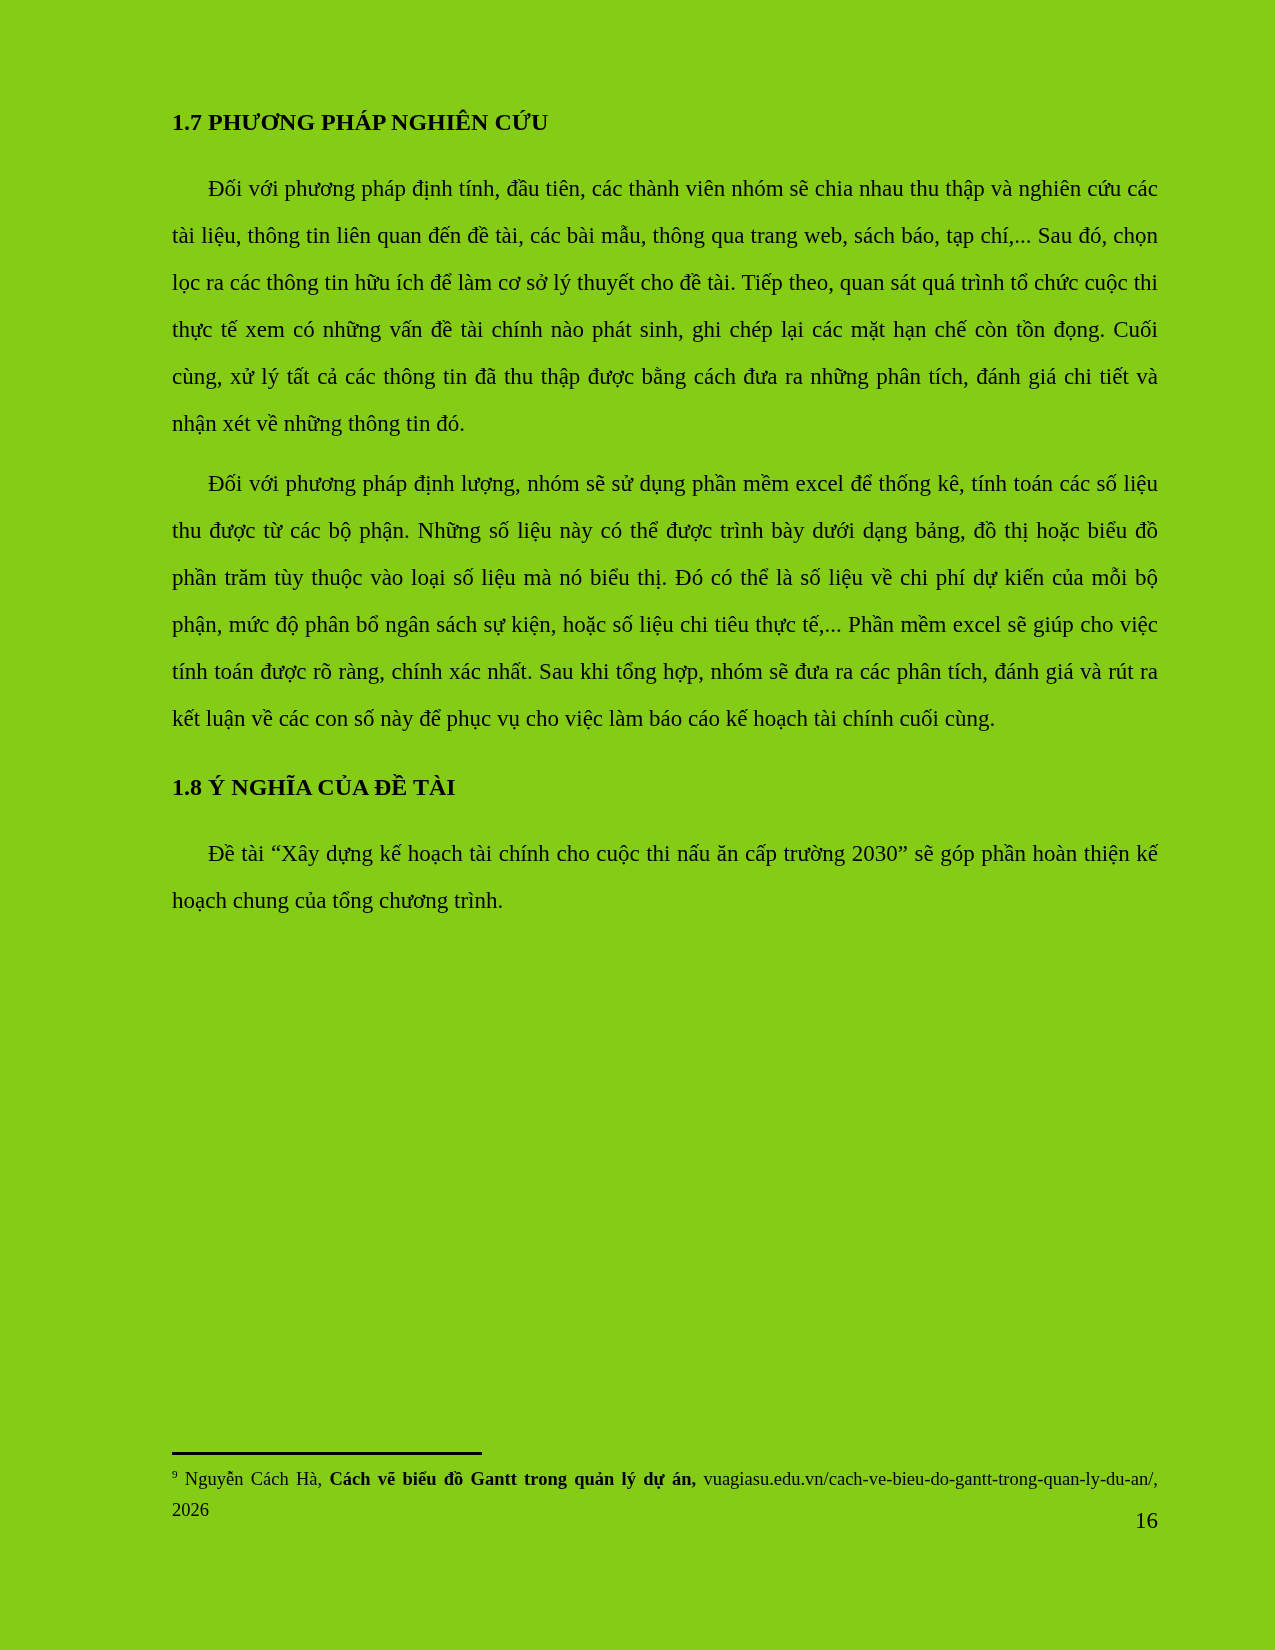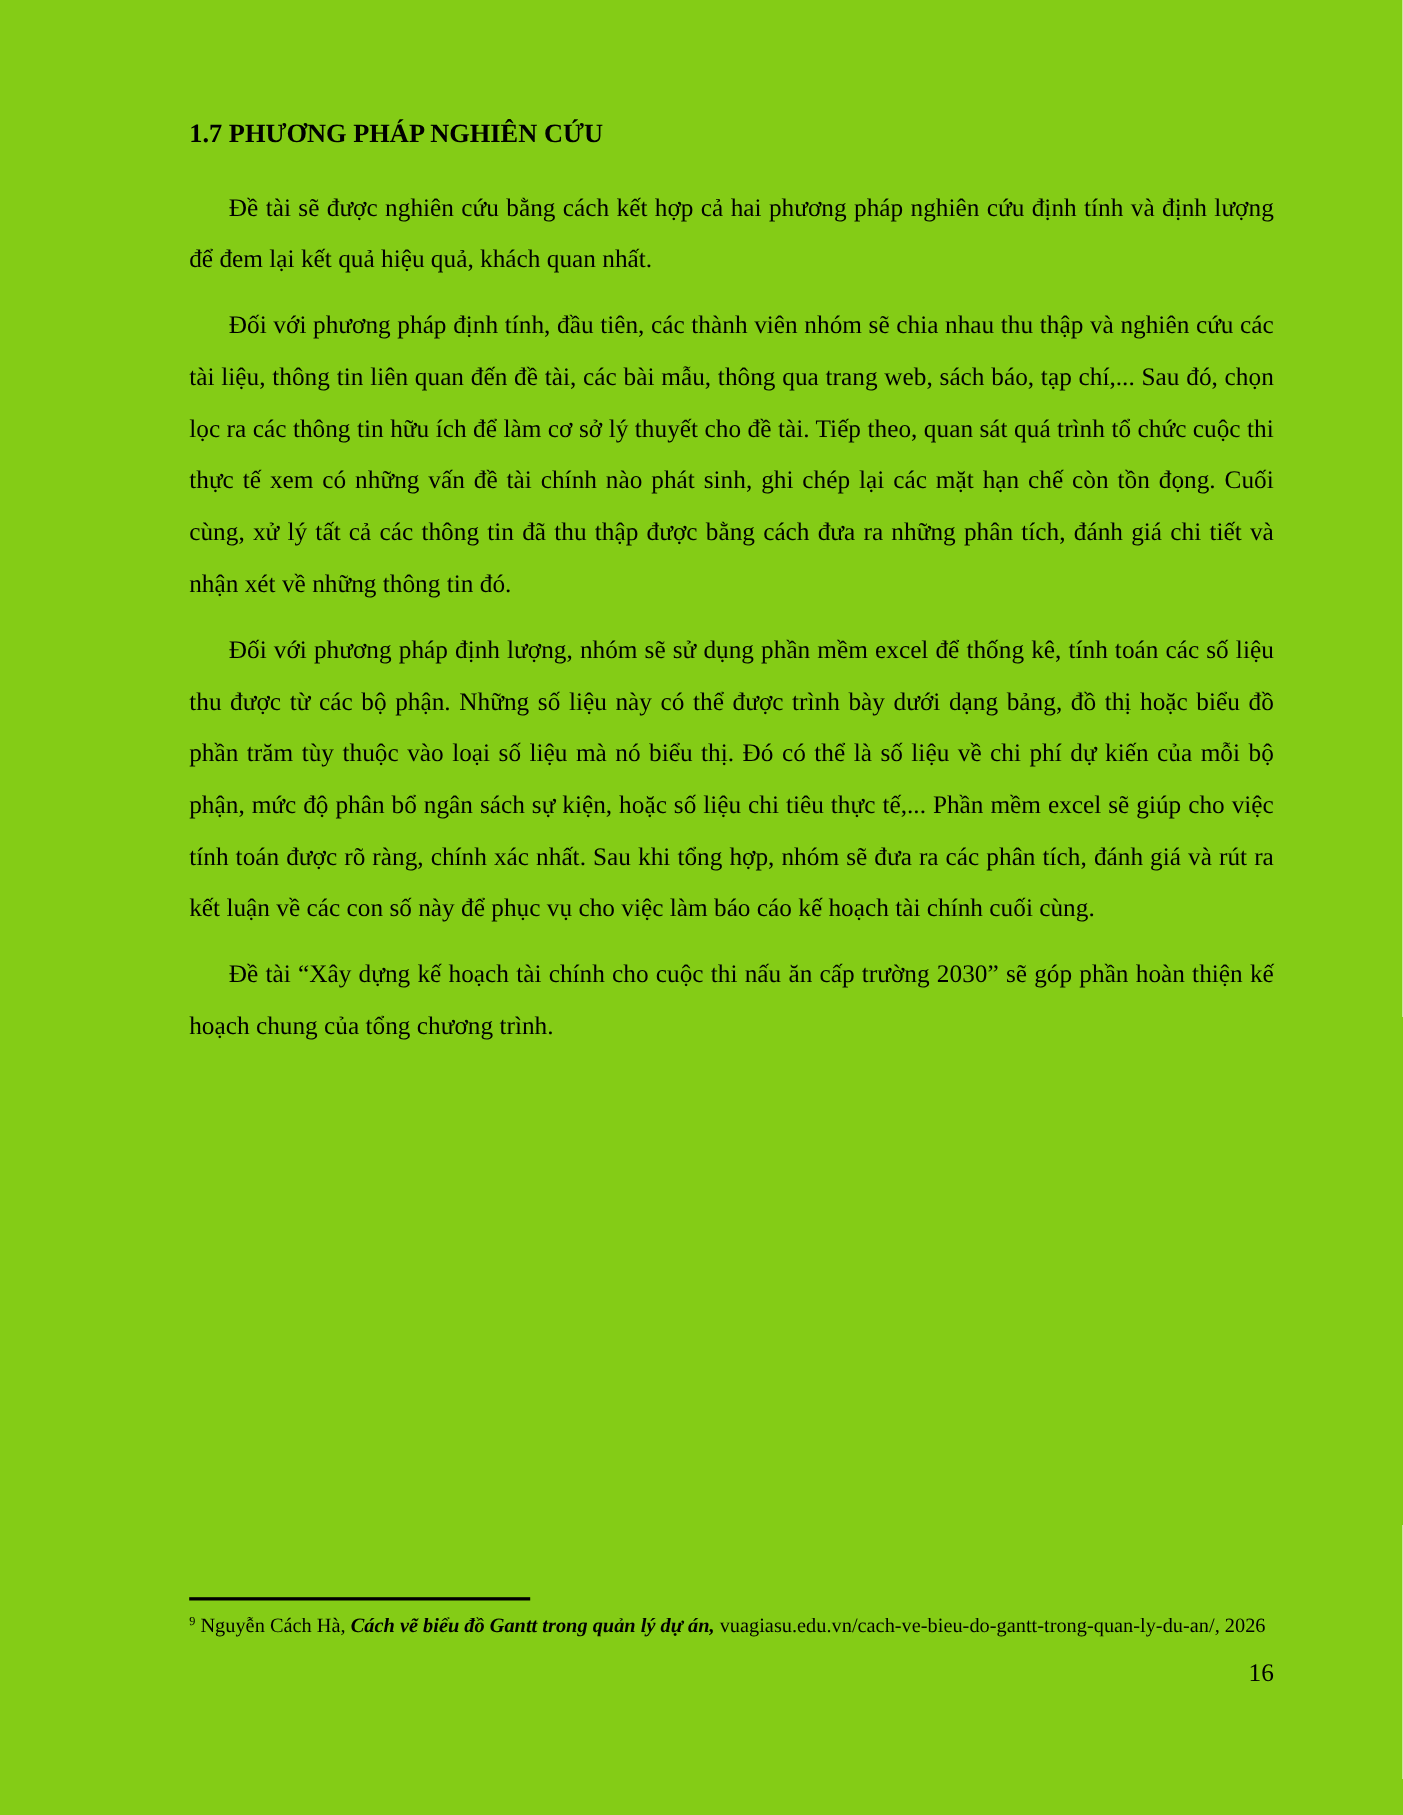--- a/index.html
+++ b/index.html
@@ -61,46 +61,45 @@
   .footnote {
     position: absolute;
     left: 172px;
     top: 1464px;
     width: 986px;
     font-size: 18.5px;
     line-height: 31px;
     text-align: justify;
   }
   .footnote .fn-title {
-    font-style: italic;
     font-weight: bold;
   }
   .page-number {
     position: absolute;
     right: 117px;
     top: 1508px;
     font-size: 23px;
     font-weight: normal;
   }
 </style>
 </head>
 <body>
 
 <div class="page">
 
   <div class="content">
 
     <h2>1.7 PHƯƠNG PHÁP NGHIÊN CỨU</h2>
 
-    <p>Đề tài sẽ được nghiên cứu bằng cách kết hợp cả hai phương pháp nghiên cứu định tính và định lượng để đem lại kết quả hiệu quả, khách quan nhất.</p>
 
     <p>Đối với phương pháp định tính, đầu tiên, các thành viên nhóm sẽ chia nhau thu thập và nghiên cứu các tài liệu, thông tin liên quan đến đề tài, các bài mẫu, thông qua trang web, sách báo, tạp chí,... Sau đó, chọn lọc ra các thông tin hữu ích để làm cơ sở lý thuyết cho đề tài. Tiếp theo, quan sát quá trình tổ chức cuộc thi thực tế xem có những vấn đề tài chính nào phát sinh, ghi chép lại các mặt hạn chế còn tồn đọng. Cuối cùng, xử lý tất cả các thông tin đã thu thập được bằng cách đưa ra những phân tích, đánh giá chi tiết và nhận xét về những thông tin đó.</p>
 
     <p>Đối với phương pháp định lượng, nhóm sẽ sử dụng phần mềm excel để thống kê, tính toán các số liệu thu được từ các bộ phận. Những số liệu này có thể được trình bày dưới dạng bảng, đồ thị hoặc biểu đồ phần trăm tùy thuộc vào loại số liệu mà nó biểu thị. Đó có thể là số liệu về chi phí dự kiến của mỗi bộ phận, mức độ phân bổ ngân sách sự kiện, hoặc số liệu chi tiêu thực tế,... Phần mềm excel sẽ giúp cho việc tính toán được rõ ràng, chính xác nhất. Sau khi tổng hợp, nhóm sẽ đưa ra các phân tích, đánh giá và rút ra kết luận về các con số này để phục vụ cho việc làm báo cáo kế hoạch tài chính cuối cùng.</p>
 
+    <h2>1.8 Ý NGHĨA CỦA ĐỀ TÀI</h2>
 
     <p>Đề tài “Xây dựng kế hoạch tài chính cho cuộc thi nấu ăn cấp trường 2030” sẽ góp phần hoàn thiện kế hoạch chung của tổng chương trình.</p>
 
 
 
 
   </div>
 
   <div class="footnote-separator"></div>
 

